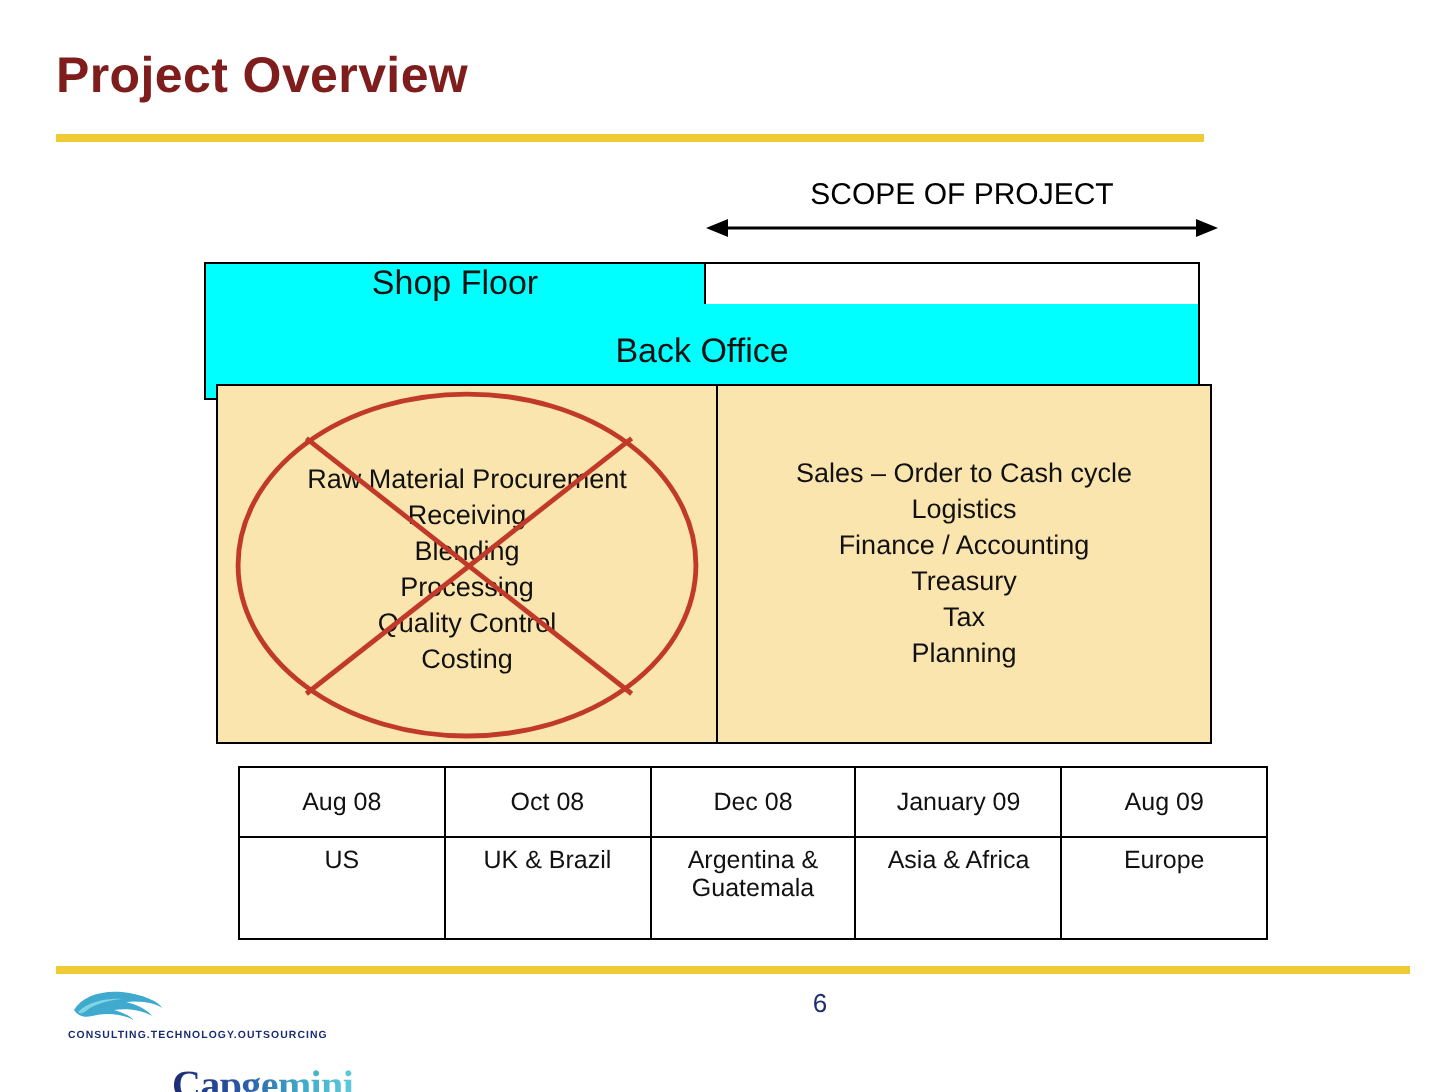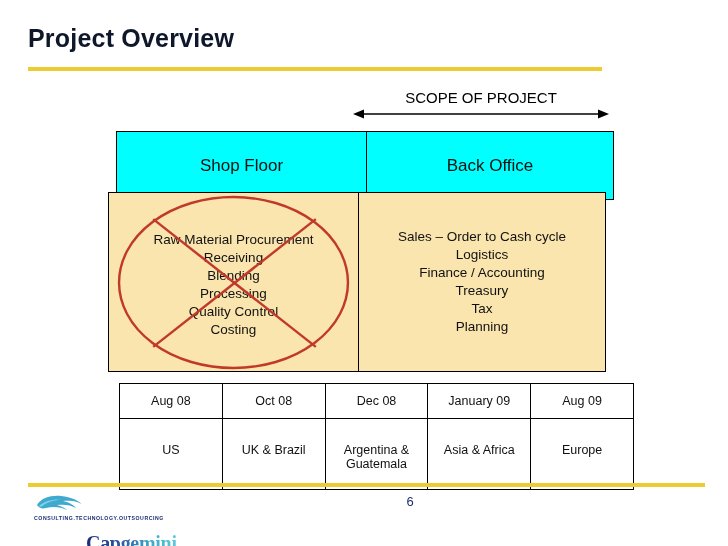--- a/index.html
+++ b/index.html
@@ -15,21 +15,21 @@
     position: relative;
   }
 
   
   .slide-title {
     position: absolute;
     left: 28px;
     top: 24px;
     font-size: 25px;
     font-weight: bold;
-    color: #0f172a;
+    color: #7f1d1d;
     letter-spacing: 0.2px;
     white-space: nowrap;
   }
 
   
   .rule-top {
     position: absolute;
     left: 28px;
     top: 67px;
     width: 574px;
@@ -60,27 +60,28 @@
     position: absolute;
     left: 353px;
     top: 108px;
     width: 256px;
     height: 12px;
   }
 
   
   .band {
     position: absolute;
-    left: 116px;
+    left: 102px;
     top: 131px;
     width: 498px;
     height: 69px;
     display: flex;
     border: 1.5px solid #000000;
     box-sizing: border-box;
+    flex-direction: column;
   }
   .band-cell {
     background: #00FFFF;
     display: flex;
     align-items: center;
     justify-content: center;
     box-sizing: border-box;
     font-size: 17px;
     color: #111111;
   }
@@ -157,21 +158,21 @@
     font-size: 12.5px;
     color: #111111;
     padding: 0 2px;
   }
   .timeline tr.dates td {
     height: 34px;
   }
   .timeline tr.regions td {
     height: 46px;
     vertical-align: top;
-    padding-top: 24px;
+    padding-top: 4px;
   }
 
   
   .logo {
     position: absolute;
     left: 31px;
     top: 492px;
     width: 150px;
     height: 36px;
   }

